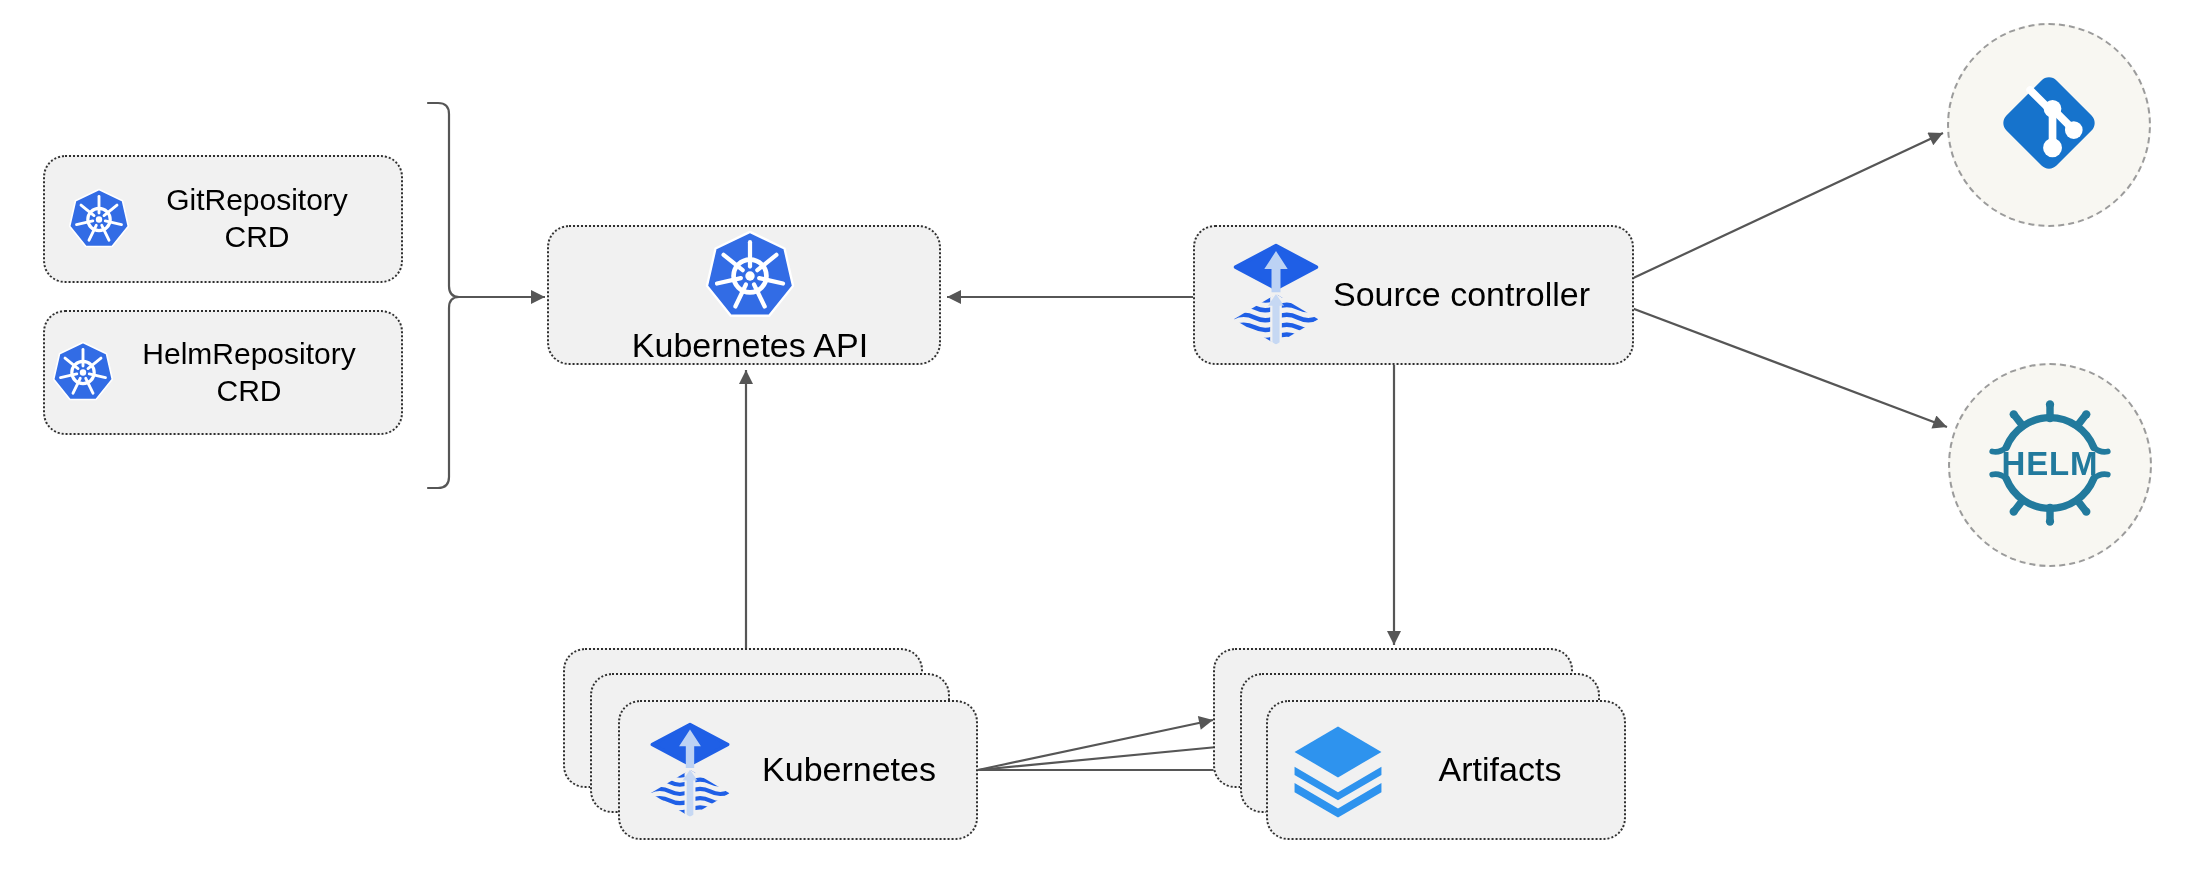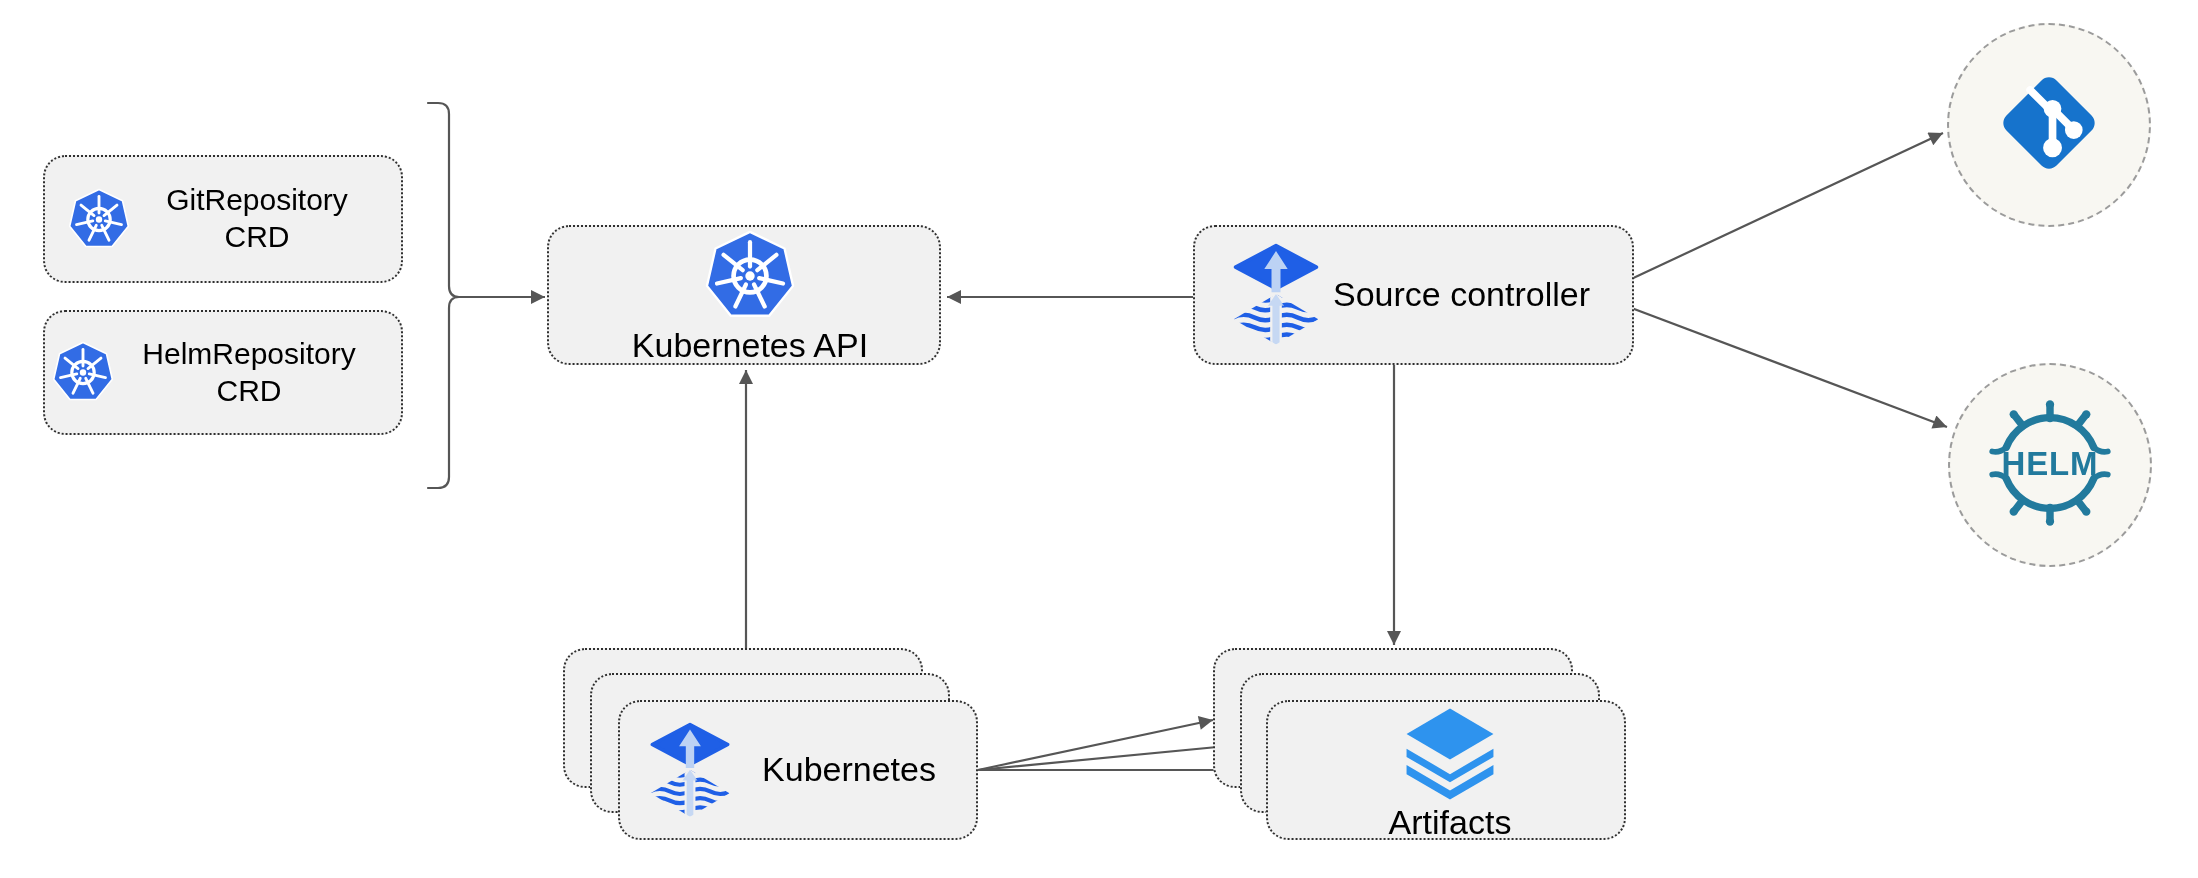--- a/index.html
+++ b/index.html
@@ -194,21 +194,21 @@
           <path class="flux-arrow" d="M50,10 L63,30 L55,30 L55,56 L45,56 L45,30 L37,30 Z"></path>
         </svg>
       </span>
       <span class="label label-lg">Kubernetes</span>
     </div>
   </div>
 
   <div class="stack" style="left:1213px;top:648px;width:413px;height:192px;">
     <div class="ghost" style="left:0;top:0;"></div>
     <div class="ghost" style="left:27px;top:25px;"></div>
-    <div class="pill" style="left:53px;top:52px;padding:0 12px 0 20px;flex-direction:column;">
+    <div class="pill" style="left:53px;top:52px;padding:0 12px 0 20px;">
       <span class="icon">
         <svg width="100" height="100" viewBox="0 0 120 122">
           <path class="layers-body" d="M60,8 L113,39 L60,70 L7,39 Z"></path>
           <path class="layers-body" d="M7,57 L60,88 L113,57 L113,67 L60,98 L7,67 Z"></path>
           <path class="layers-body" d="M7,77 L60,108 L113,77 L113,88 L60,119 L7,88 Z"></path>
         </svg>
       </span>
       <span class="label label-lg">Artifacts</span>
     </div>
   </div>

